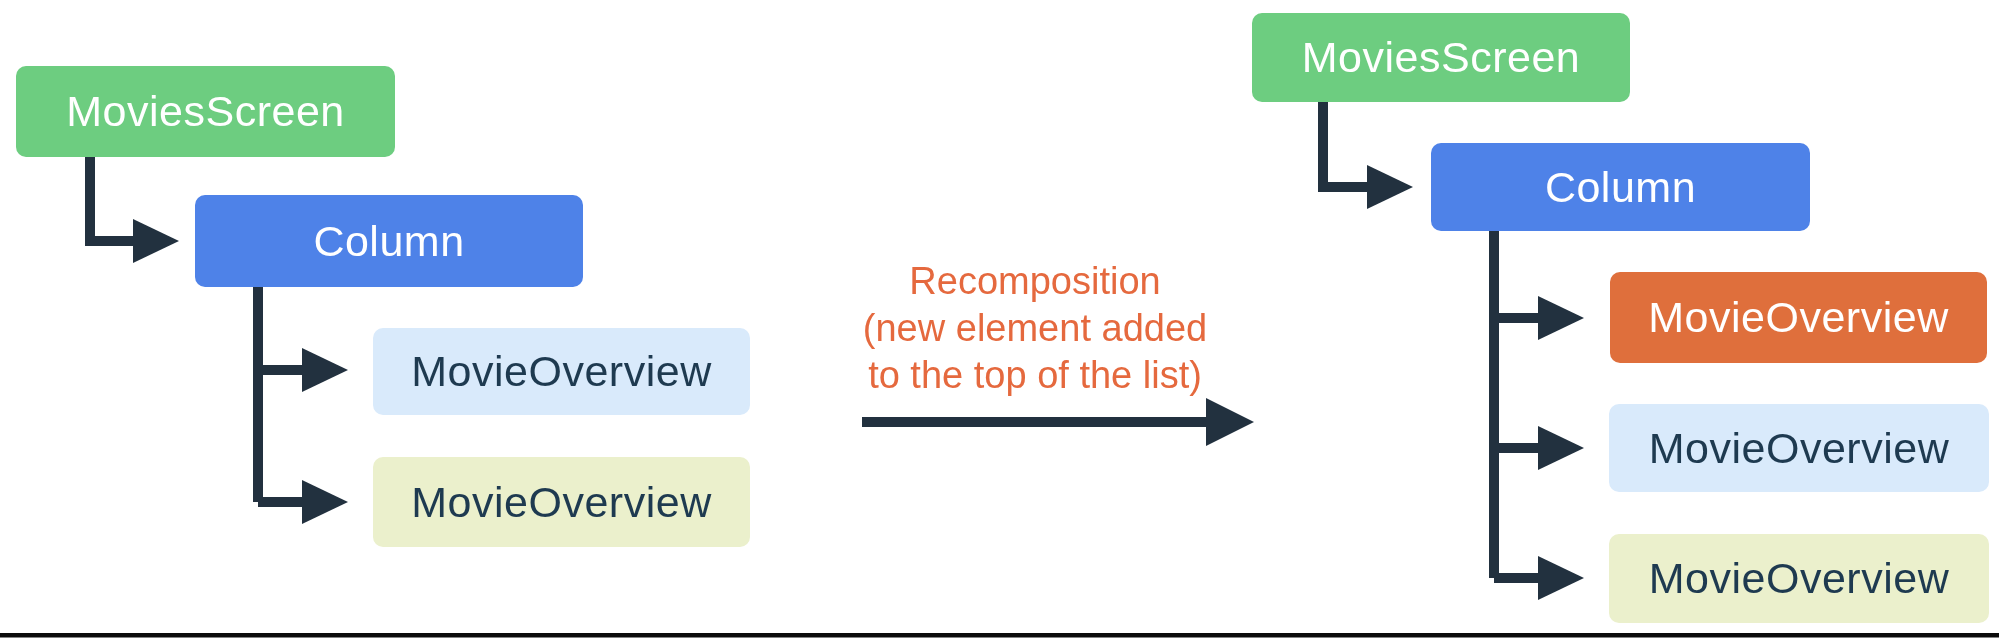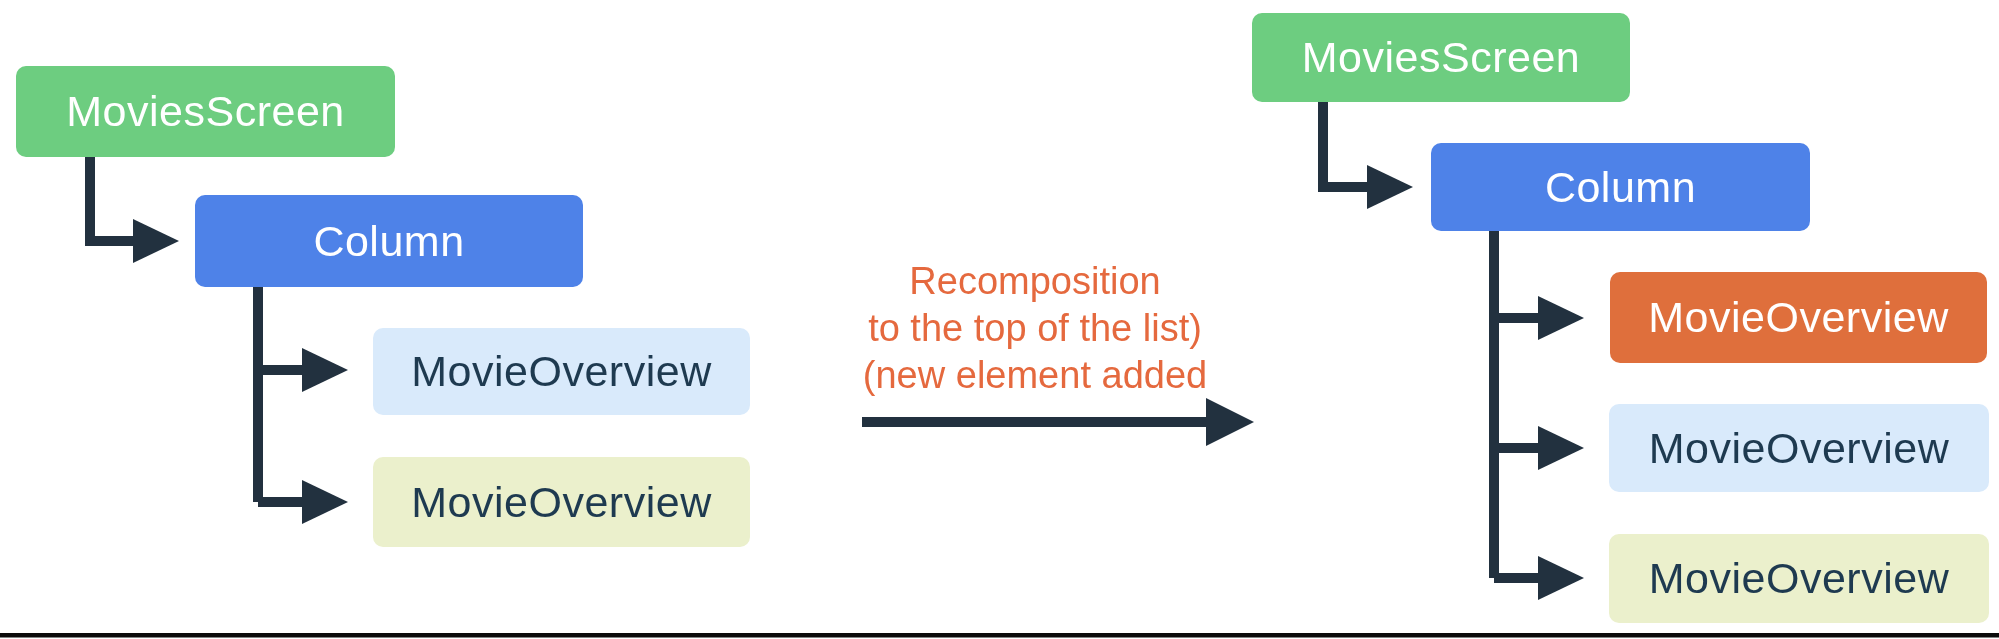--- a/index.html
+++ b/index.html
@@ -87,22 +87,22 @@
     <rect x="0" y="633" width="1999" height="4.5" fill="var(--bottom-rule)"></rect>
   </svg>
 
   <div class="node green" style="left:16px;top:66px;width:379px;height:91px;">MoviesScreen</div>
   <div class="node blue" style="left:195px;top:195px;width:388px;height:92px;">Column</div>
   <div class="node lightblue" style="left:373px;top:328px;width:377px;height:87px;">MovieOverview</div>
   <div class="node lightyellow" style="left:373px;top:457px;width:377px;height:90px;">MovieOverview</div>
 
   <div class="annotation">
     <div>Recomposition</div>
+    <div>(new element added</div>
     <div>to the top of the list)</div>
-    <div>(new element added</div>
   </div>
 
   <div class="node green" style="left:1252px;top:13px;width:378px;height:89px;">MoviesScreen</div>
   <div class="node blue" style="left:1431px;top:143px;width:379px;height:88px;">Column</div>
   <div class="node orange" style="left:1610px;top:272px;width:377px;height:91px;">MovieOverview</div>
   <div class="node lightblue" style="left:1609px;top:404px;width:380px;height:88px;">MovieOverview</div>
   <div class="node lightyellow" style="left:1609px;top:534px;width:380px;height:89px;">MovieOverview</div>
 
 </div>
 

